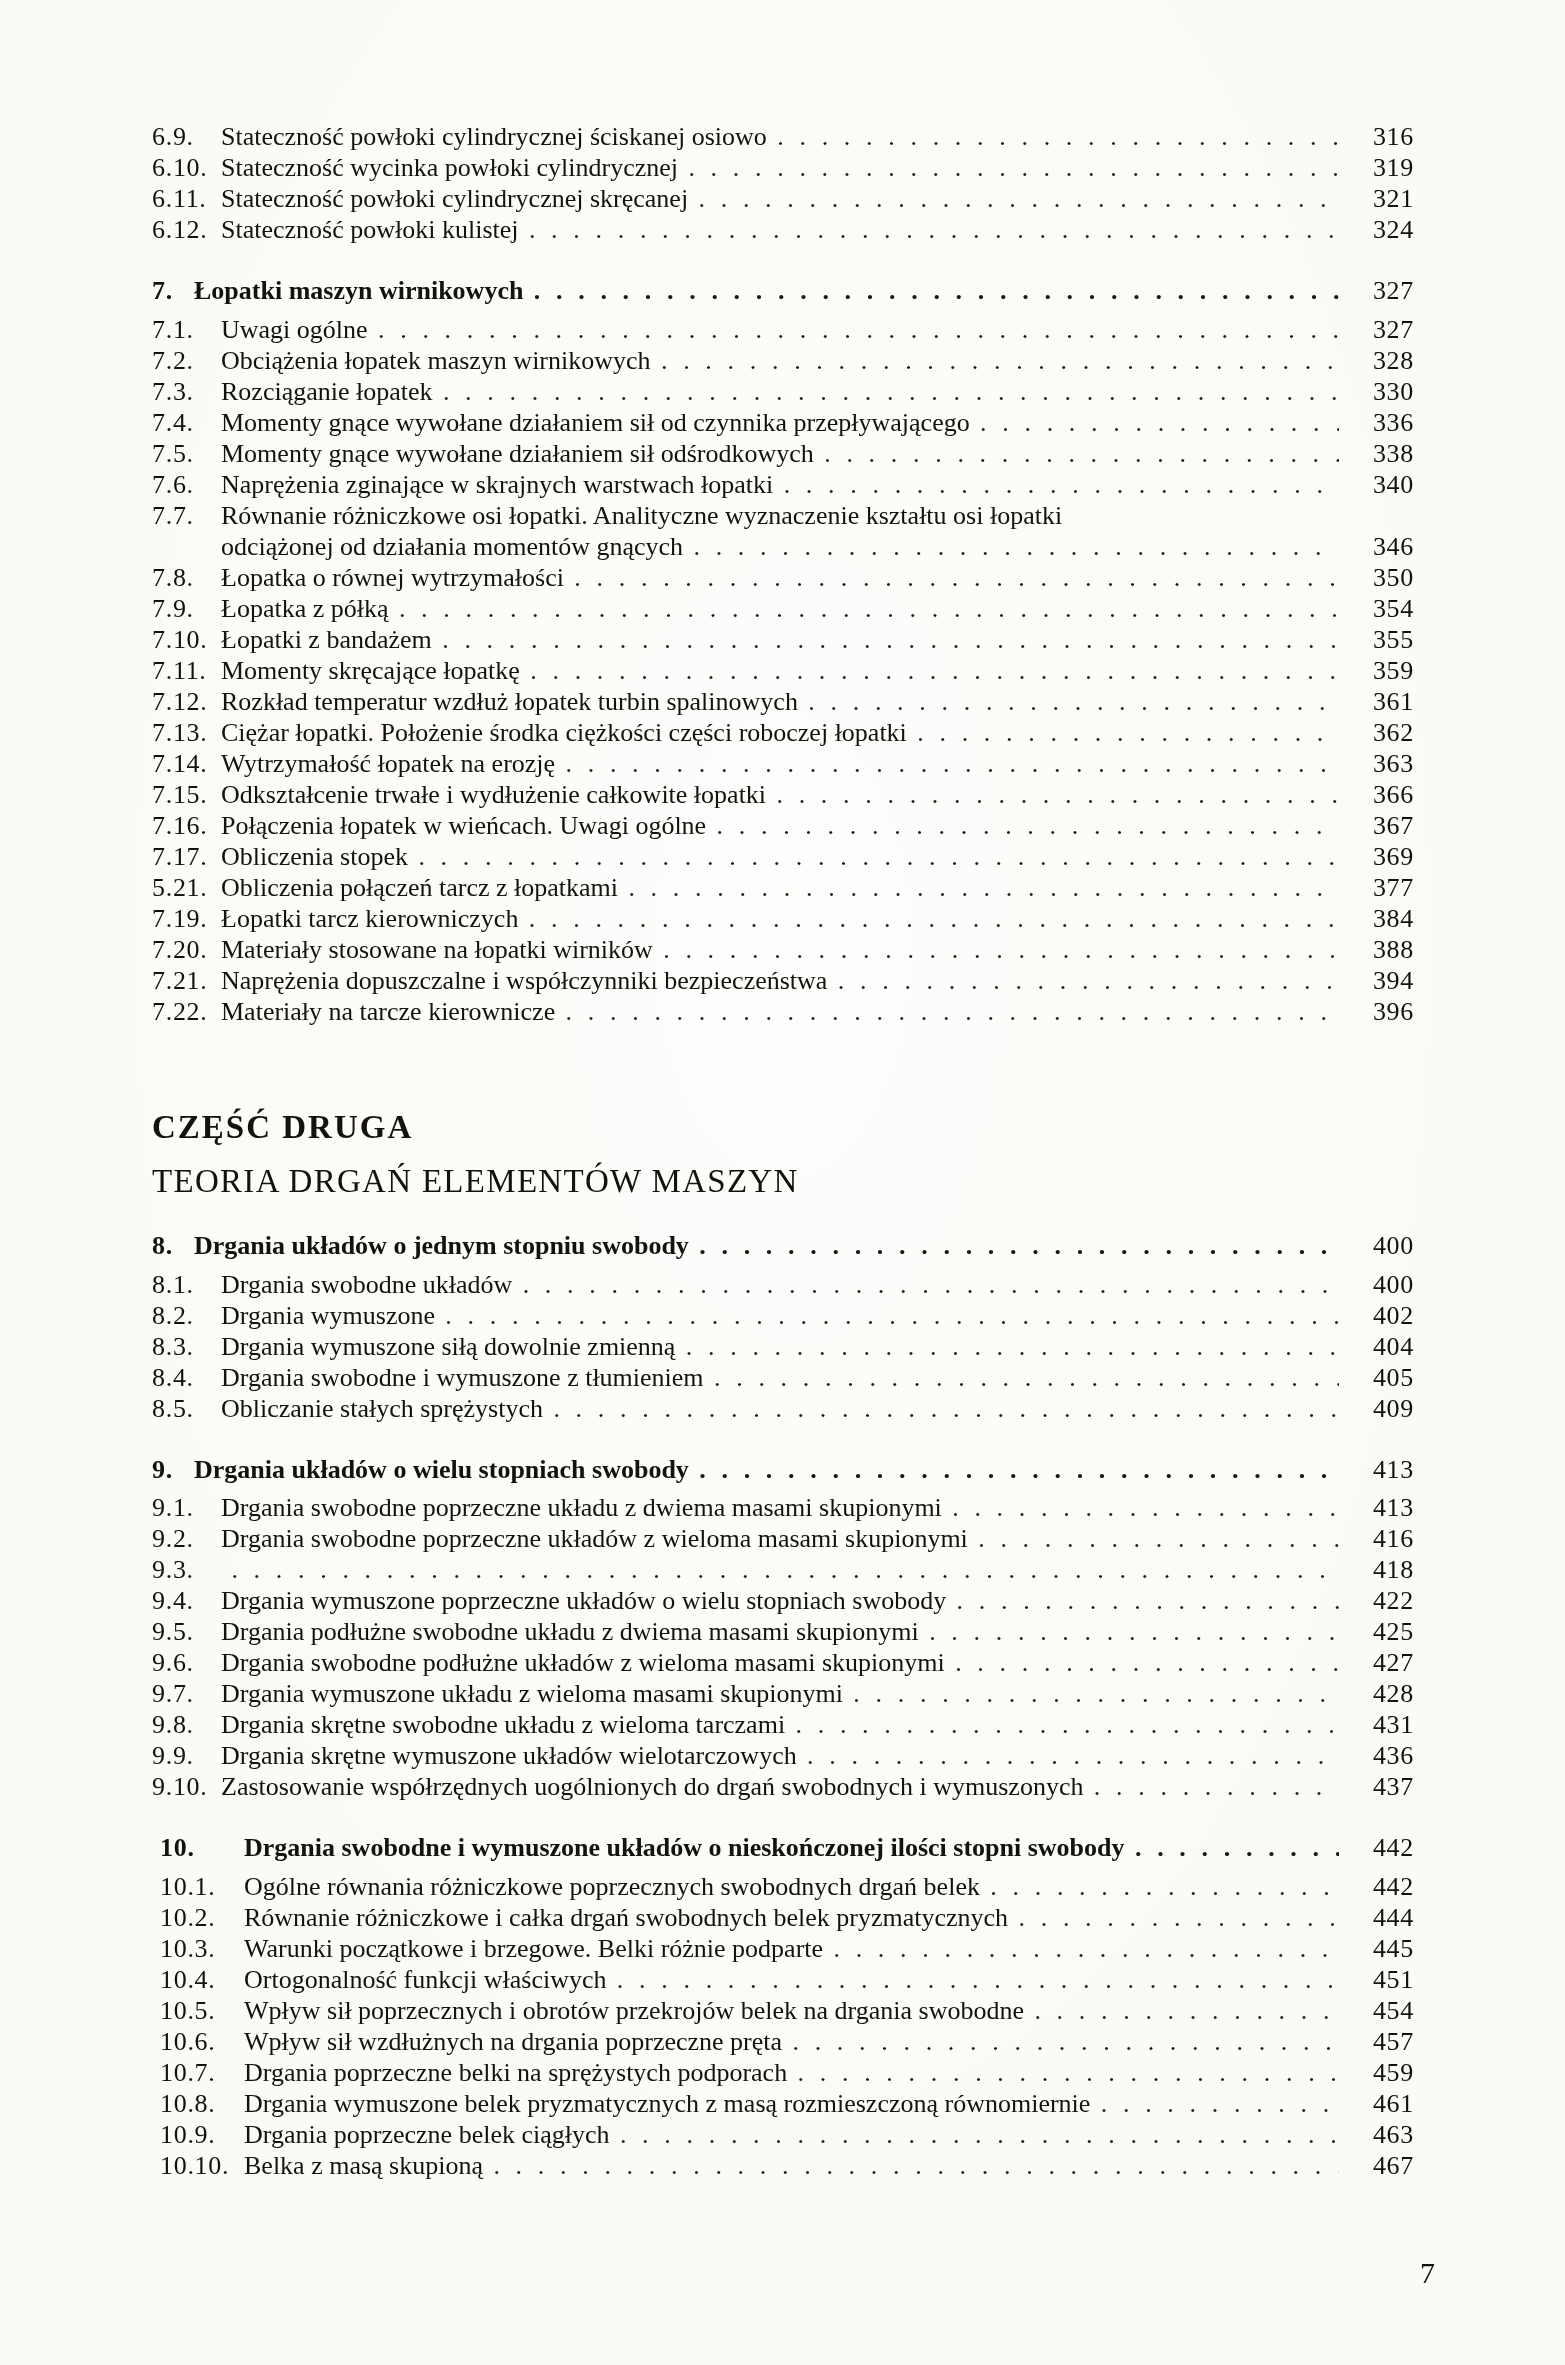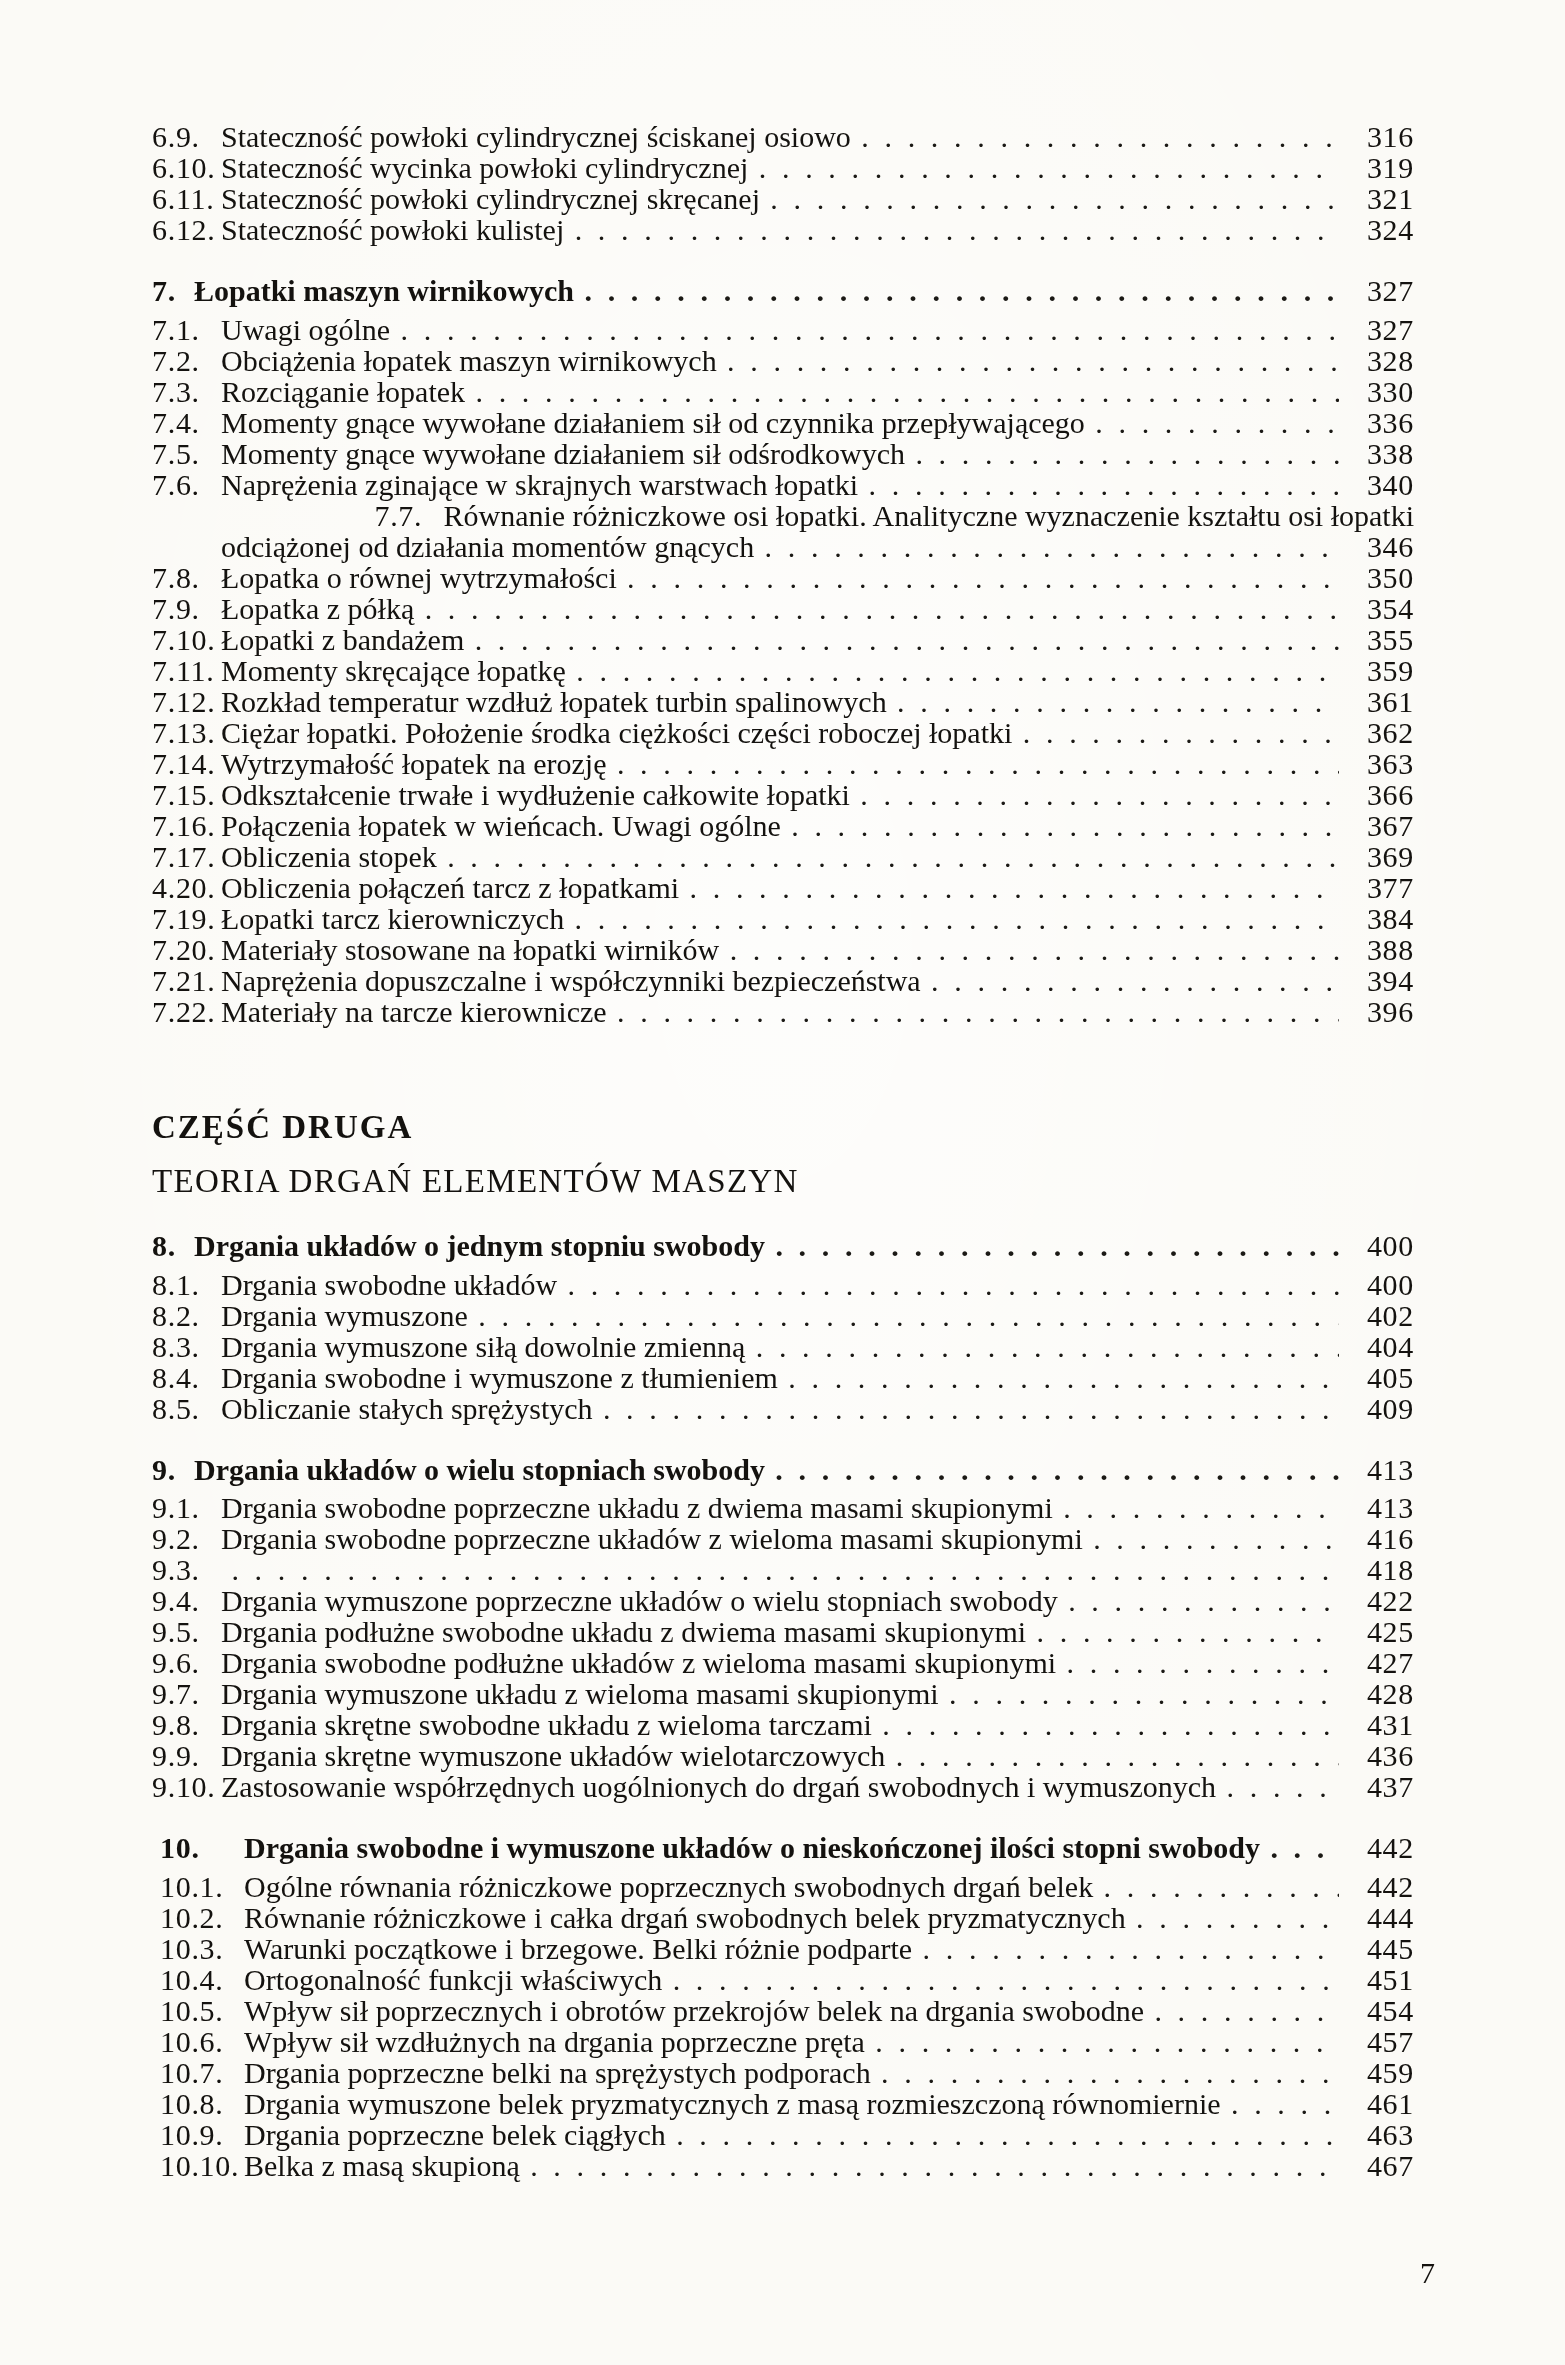--- a/index.html
+++ b/index.html
@@ -19,24 +19,23 @@
       #fbfaf6;
   }
   .toc {
     position:absolute;
     left:152px; top:121px;
     width:1262px;
   }
   .row {
     display:flex;
     align-items:baseline;
-    font-size:30px;
+    font-size:26px;
     line-height:31px;
     white-space:nowrap;
-    justify-content:flex-end;
   }
   .row .num {
     flex:0 0 69px;
     letter-spacing:0.7px;
   }
   .row.chapter { font-weight:700; margin-bottom:7.8px; }
   .row.chapter .num { flex:0 0 42px; }
   .row .title { flex:0 0 auto; }
   .group.chapter-group { margin-top:30px; }
   .group.first { margin-top:0; }
@@ -209,21 +208,21 @@
           <span class="leader">......................................................................</span>
           <span class="pagenum">367</span>
         </div>
         <div class="row ">
           <span class="num">7.17.</span>
           <span class="title">Obliczenia stopek</span>
           <span class="leader">......................................................................</span>
           <span class="pagenum">369</span>
         </div>
         <div class="row ">
-          <span class="num">4.20.</span>
+          <span class="num">5.21.</span>
           <span class="title">Obliczenia połączeń tarcz z łopatkami</span>
           <span class="leader">......................................................................</span>
           <span class="pagenum">377</span>
         </div>
         <div class="row ">
           <span class="num">7.19.</span>
           <span class="title">Łopatki tarcz kierowniczych</span>
           <span class="leader">......................................................................</span>
           <span class="pagenum">384</span>
         </div>

